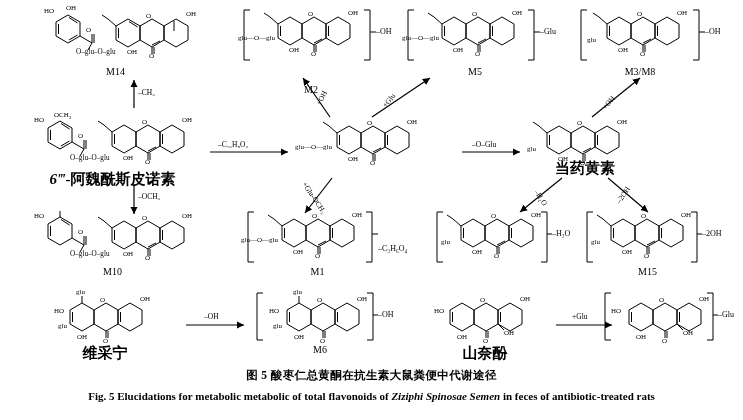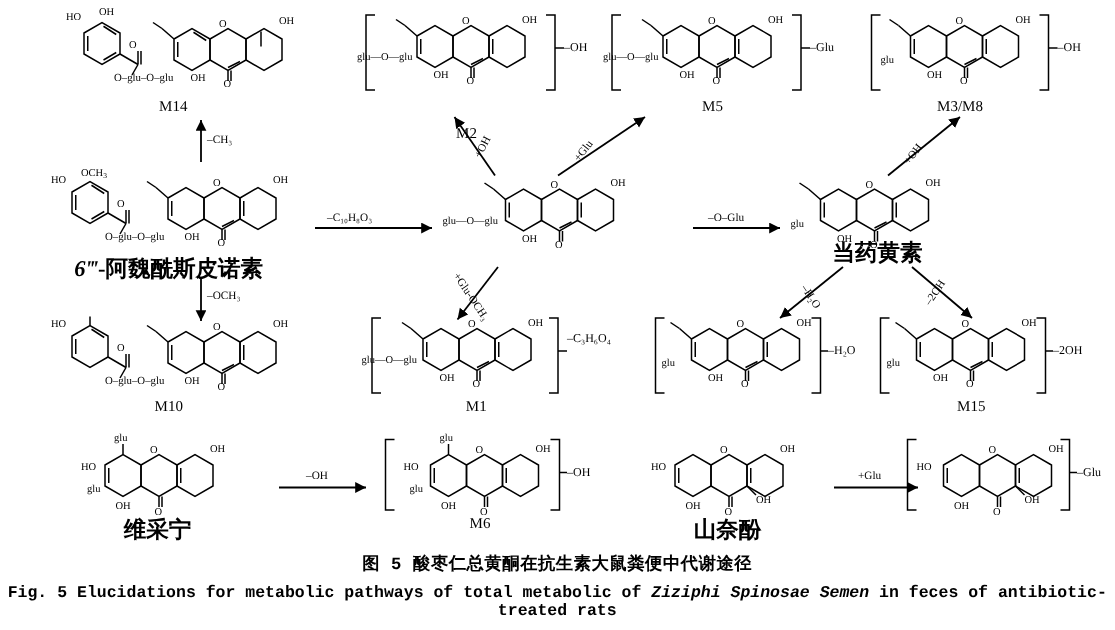--- a/index.html
+++ b/index.html
@@ -28,21 +28,21 @@
   .rot-dn-l{transform:rotate(56deg);transform-origin:left center;}
   .rot-dn-r{transform:rotate(-56deg);transform-origin:left center;}
 
   .subst{
     position:absolute;font-family:"Liberation Serif", serif;font-size:8px;
     white-space:nowrap;
   }
 
   .caption{
     position:absolute;left:0;width:743px;text-align:center;
-    font-family:Liberation Mono, monospace;color:#000;
+    font-family:Liberation Serif, serif;color:#000;
   }
   .cap-cn{top:368px;font-size:11.5px;font-weight:bold;letter-spacing:.4px;}
   .cap-en{top:390px;font-size:11px;font-weight:bold;}
   .cap-en i{font-style:italic;}
 </style>
 </head>
 <body>
 
 <div class="canvas">
 
@@ -316,21 +316,21 @@
       </g>
       <g font-family="Liberation Serif, serif" font-size="7" fill="#000">
         <text x="72" y="10">O</text>
         <text x="112" y="9">OH</text>
         <text x="53" y="46">OH</text>
         <text x="75" y="50">O</text>
       </g>
       <text x="1" y="34" font-family="Liberation Serif, serif" font-size="7" fill="#000">glu—O—glu</text>
       <line x1="132" y1="26" x2="138" y2="26" stroke="#000" stroke-width="1"></line>
     </svg>
-    <div class="subst" style="left:138px;top:13px;text-align:right;">–C₃H₆O₄</div>
+    <div class="subst" style="left:138px;top:36px;text-align:right;">–C₃H₆O₄</div>
     <div class="cap" style="top:58px;">M1</div>
   </div>
 
   <div class="node" style="left:425px;top:208px;width:140px;height:72px;">
     <svg class="chem" width="140" height="62" viewBox="0 0 140 62">
       <g fill="none" stroke="#000" stroke-width="1">
         <path d="M18,4 L12,4 L12,54 L18,54"></path>
         <path d="M116,4 L122,4 L122,54 L116,54"></path>
         <polygon points="36,18 48,11 60,18 60,32 48,39 36,32"></polygon>
         <line x1="38.5" y1="20" x2="38.5" y2="30"></line>
@@ -532,18 +532,18 @@
   <div class="arrowlbl" style="left:472px;top:140px;">–O–Glu</div>
   <div class="arrowlbl rot-up-r" style="left:604px;top:104px;">+OH</div>
   <div class="arrowlbl rot-dn-l" style="left:536px;top:186px;">–H₂O</div>
   <div class="arrowlbl rot-dn-r" style="left:618px;top:198px;">–2OH</div>
   <div class="arrowlbl" style="left:204px;top:312px;">–OH</div>
   <div class="arrowlbl" style="left:572px;top:312px;">+Glu</div>
 
   <div class="caption cap-cn">图 5  酸枣仁总黄酮在抗生素大鼠粪便中代谢途径</div>
   <div class="caption cap-en">
     <span>Fig. 5</span>
-    <span>Elucidations for metabolic pathways of total metabolic of</span>
+    <span>Elucidations for metabolic metabolic of total flavonoids of</span>
     <i>Ziziphi Spinosae Semen</i>
     <span>in feces of antibiotic-treated rats</span>
   </div>
 
 </div>
 
 </body></html>

